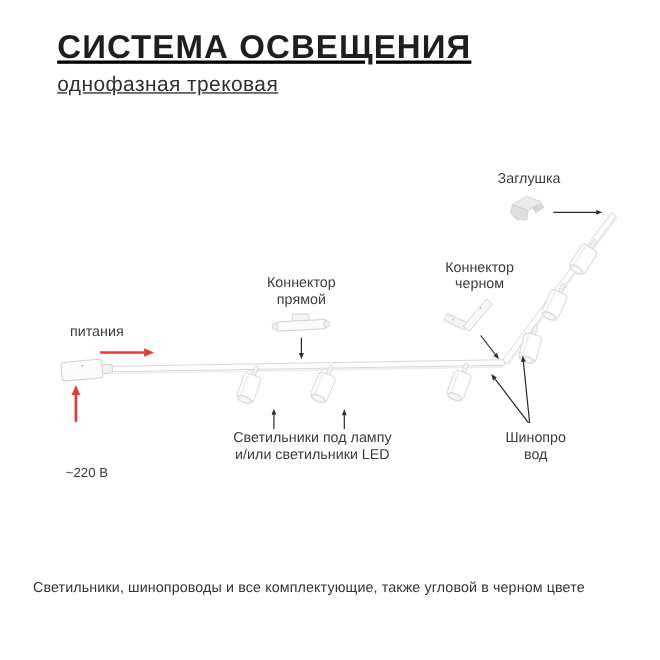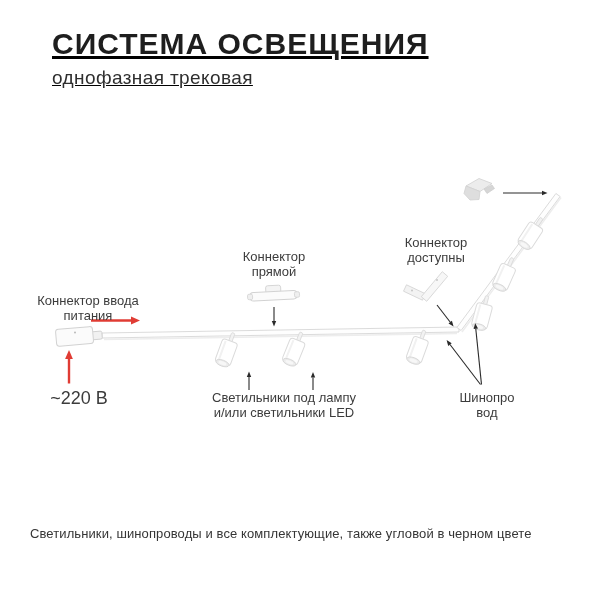--- a/index.html
+++ b/index.html
@@ -18,21 +18,21 @@
     font-size:19px;font-weight:400;letter-spacing:.4px;color:#2f2f2f;
     margin-top:7px;white-space:nowrap;
   }
   .diagram{position:absolute;left:0;top:0;width:600px;height:600px;}
   .diagram svg{position:absolute;left:0;top:0;}
   .lbl{
     position:absolute;font-size:13px;line-height:1.12;color:#3c3c3c;
     text-align:center;white-space:nowrap;
   }
   .lbl .line{display:block;}
-  .lbl-voltage{font-size:18px;}
+  .lbl-voltage{font-size:12px;margin-top:36px;}
   .footer{
     position:absolute;left:30px;top:526px;width:560px;
     font-size:13px;color:#353535;letter-spacing:.1px;white-space:nowrap;
   }
   .track{fill:#fefefe;stroke:#d7d7d7;stroke-width:.9;}
   .shadowline{stroke:#ededed;stroke-width:1.5;fill:none;}
   .fixture{fill:#fbfbfb;stroke:#d2d2d2;stroke-width:1;}
   .blk{stroke:#2a2a2a;stroke-width:1.1;fill:none;}
   .blkhead{fill:#2a2a2a;stroke:none;}
 </style>
@@ -130,33 +130,35 @@
     <g>
       <line x1="91" y1="320.5" x2="131" y2="320.5" stroke="#e03c34" stroke-width="2.4"></line>
       <polygon points="131,316.6 140,320.5 131,324.4" fill="#e03c34"></polygon>
     </g>
     <g>
       <line x1="69" y1="383.5" x2="69" y2="359" stroke="#e03c34" stroke-width="2.4"></line>
       <polygon points="65.1,359 69,350 72.9,359" fill="#e03c34"></polygon>
     </g>
   </svg>
 
+  <div class="lbl" style="left:431px;top:155px;width:100px;">
+    <span class="line">Заглушка</span>
+  </div>
 
   <div class="lbl" style="left:209px;top:250px;width:130px;">
     <span class="line">Коннектор</span>
     <span class="line">прямой</span>
   </div>
 
   <div class="lbl" style="left:376px;top:236px;width:120px;">
     <span class="line">Коннектор</span>
-    <span class="line">доступны</span>
+    <span class="line">черном</span>
   </div>
 
   <div class="lbl" style="left:17px;top:294px;width:142px;">
-    <span class="line">Коннектор ввода</span>
     <span class="line">питания</span>
   </div>
 
   <div class="lbl lbl-voltage" style="left:39px;top:388px;width:80px;">
     <span class="line">~220 В</span>
   </div>
 
   <div class="lbl" style="left:437px;top:391px;width:100px;">
     <span class="line">Шинопро</span>
     <span class="line">вод</span>

